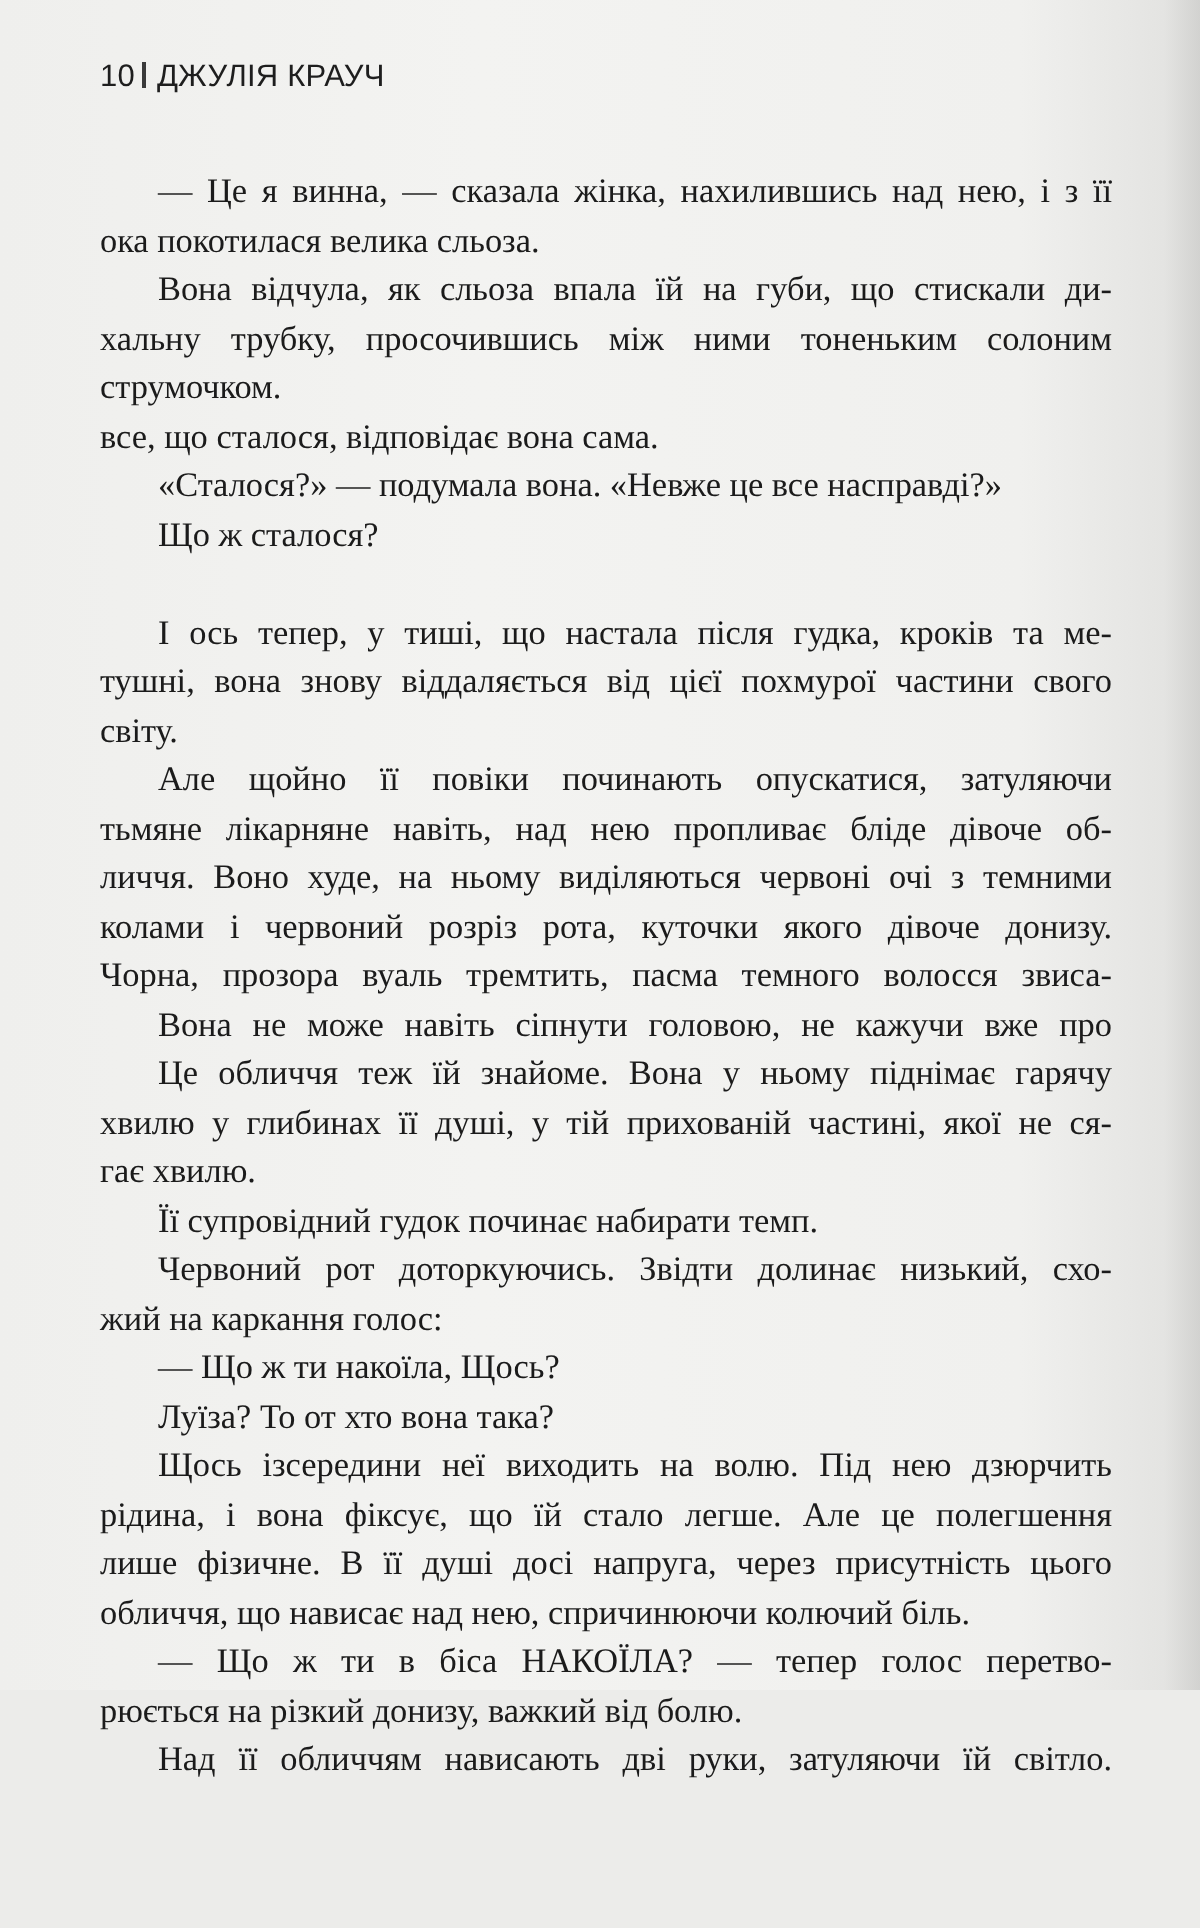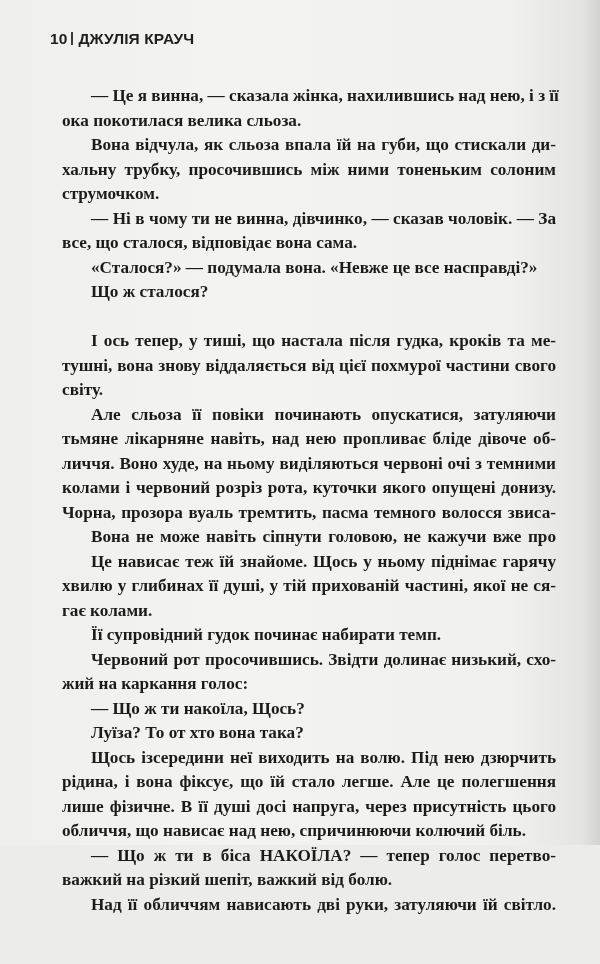--- a/index.html
+++ b/index.html
@@ -4,38 +4,36 @@
 <style>
   html, body { margin: 0; padding: 0; }
   body {
     width: 600px; height: 964px; overflow: hidden;
     background: #ececea;
     position: relative;
   }
   .page {
     position: absolute; left: 0; top: 0; width: 600px; height: 845px;
     background: linear-gradient(90deg, #efefed 0%, #f3f3f1 40%, #f0f0ee 85%, #e4e4e2 97%, #d2d2d0 100%);
-    font-weight: bold;
   }
   .running-head {
     position: absolute; left: 50px; top: 30px;
     font-family: "Liberation Sans", "DejaVu Sans", sans-serif;
     font-size: 15.5px; color: #1e1e1e; letter-spacing: 0.1px;
   }
   .running-head .sep { display: inline-block; width: 2px; height: 13px; background: #3a3a3a; margin: 0 5px 0 4px; vertical-align: -1px; }
   .body-text {
     position: absolute; left: 50px; top: 84px; width: 506px;
     font-family: "Liberation Serif", "DejaVu Serif", serif;
     font-size: 17.2px; color: #1b1b1b;
   }
   .ln {
     height: 24.5px; line-height: 24.5px; white-space: nowrap;
     text-align: justify; text-align-last: justify;
     overflow: visible;
-    margin-left: 12px;
   }
   .ln.last { text-align-last: left; }
   .ln.ind { padding-left: 29px; }
   .gap { height: 24.5px; }
 </style>
 </head>
 <body>
 
 <div class="page">
 
@@ -50,85 +48,84 @@
       <div class="ln last">ока покотилася велика сльоза.</div>
     </div>
 
     <div>
       <div class="ln ind">Вона відчула, як сльоза впала їй на губи, що стискали ди-</div>
       <div class="ln">хальну трубку, просочившись між ними тоненьким солоним</div>
       <div class="ln last">струмочком.</div>
     </div>
 
     <div>
-      <div class="ln ind">— Ні в чому ти не винна, дівчинко, — сказав чоловік. — За</div>
       <div class="ln last">все, що сталося, відповідає вона сама.</div>
     </div>
 
     <div>
       <div class="ln ind last">«Сталося?» — подумала вона. «Невже це все насправді?»</div>
     </div>
 
     <div>
       <div class="ln ind last">Що ж сталося?</div>
     </div>
 
     <div class="gap"></div>
 
     <div>
       <div class="ln ind">І ось тепер, у тиші, що настала після гудка, кроків та ме-</div>
       <div class="ln">тушні, вона знову віддаляється від цієї похмурої частини свого</div>
       <div class="ln last">світу.</div>
     </div>
 
     <div>
-      <div class="ln ind">Але сльоза її повіки починають опускатися, затуляючи</div>
+      <div class="ln ind">Але щойно її повіки починають опускатися, затуляючи</div>
       <div class="ln">тьмяне лікарняне навіть, над нею пропливає бліде дівоче об-</div>
       <div class="ln">личчя. Воно худе, на ньому виділяються червоні очі з темними</div>
-      <div class="ln">колами і червоний розріз рота, куточки якого опущені донизу.</div>
+      <div class="ln">колами і червоний розріз рота, куточки якого дівоче донизу.</div>
       <div class="ln">Чорна, прозора вуаль тремтить, пасма темного волосся звиса-</div>
     </div>
 
     <div>
       <div class="ln ind">Вона не може навіть сіпнути головою, не кажучи вже про</div>
     </div>
 
     <div>
-      <div class="ln ind">Це нависає теж їй знайоме. Щось у ньому піднімає гарячу</div>
+      <div class="ln ind">Це обличчя теж їй знайоме. Вона у ньому піднімає гарячу</div>
       <div class="ln">хвилю у глибинах її душі, у тій прихованій частині, якої не ся-</div>
-      <div class="ln last">гає колами.</div>
+      <div class="ln last">гає хвилю.</div>
     </div>
 
     <div>
       <div class="ln ind last">Її супровідний гудок починає набирати темп.</div>
     </div>
 
     <div>
-      <div class="ln ind">Червоний рот просочившись. Звідти долинає низький, схо-</div>
+      <div class="ln ind">Червоний рот доторкуючись. Звідти долинає низький, схо-</div>
       <div class="ln last">жий на каркання голос:</div>
     </div>
 
     <div>
       <div class="ln ind last">— Що ж ти накоїла, Щось?</div>
     </div>
 
     <div>
       <div class="ln ind last">Луїза? То от хто вона така?</div>
     </div>
 
     <div>
       <div class="ln ind">Щось ізсередини неї виходить на волю. Під нею дзюрчить</div>
       <div class="ln">рідина, і вона фіксує, що їй стало легше. Але це полегшення</div>
       <div class="ln">лише фізичне. В її душі досі напруга, через присутність цього</div>
       <div class="ln last">обличчя, що нависає над нею, спричинюючи колючий біль.</div>
     </div>
 
     <div>
       <div class="ln ind">— Що ж ти в біса НАКОЇЛА? — тепер голос перетво-</div>
-      <div class="ln last">важкий на різкий шепіт, важкий від болю.</div>
+      <div class="ln last">рюється на різкий донизу, важкий від болю.</div>
     </div>
 
     <div>
       <div class="ln ind">Над її обличчям нависають дві руки, затуляючи їй світло.</div>
 
     </div>
 
   </div>
 </div>
 

